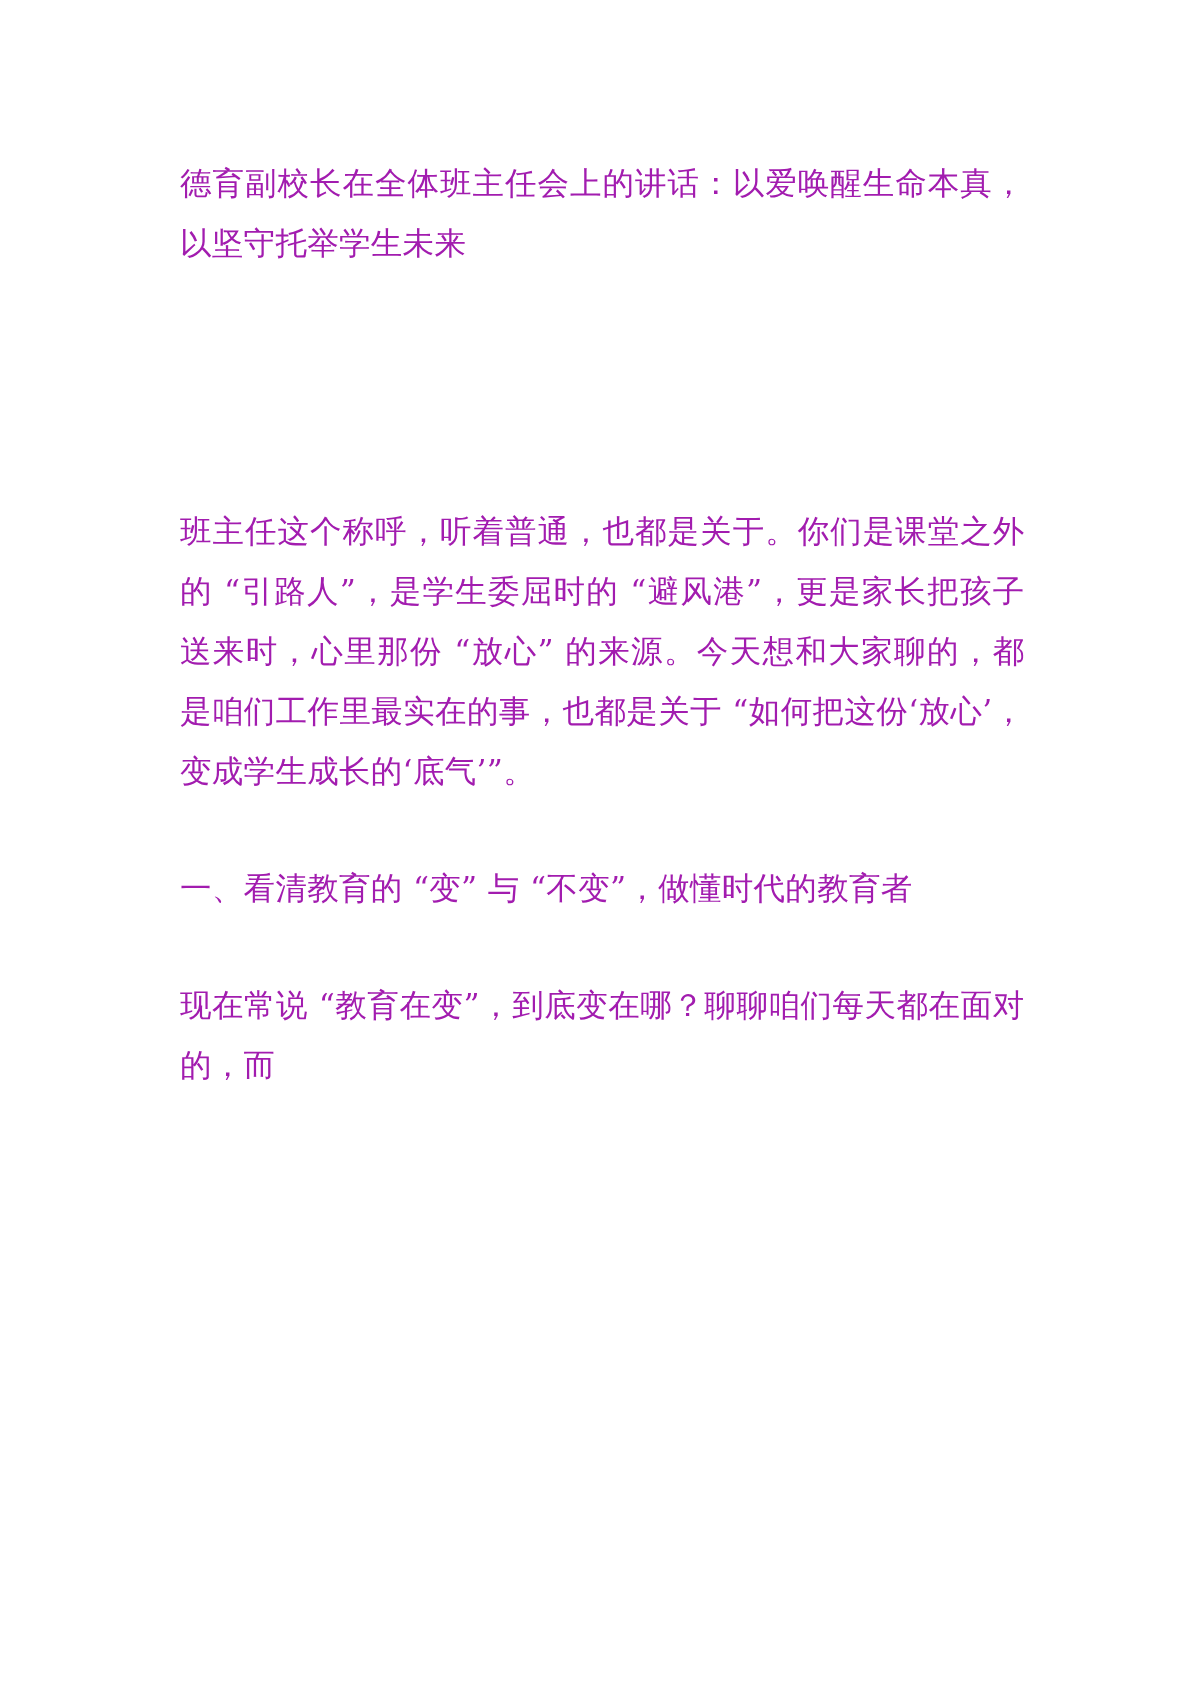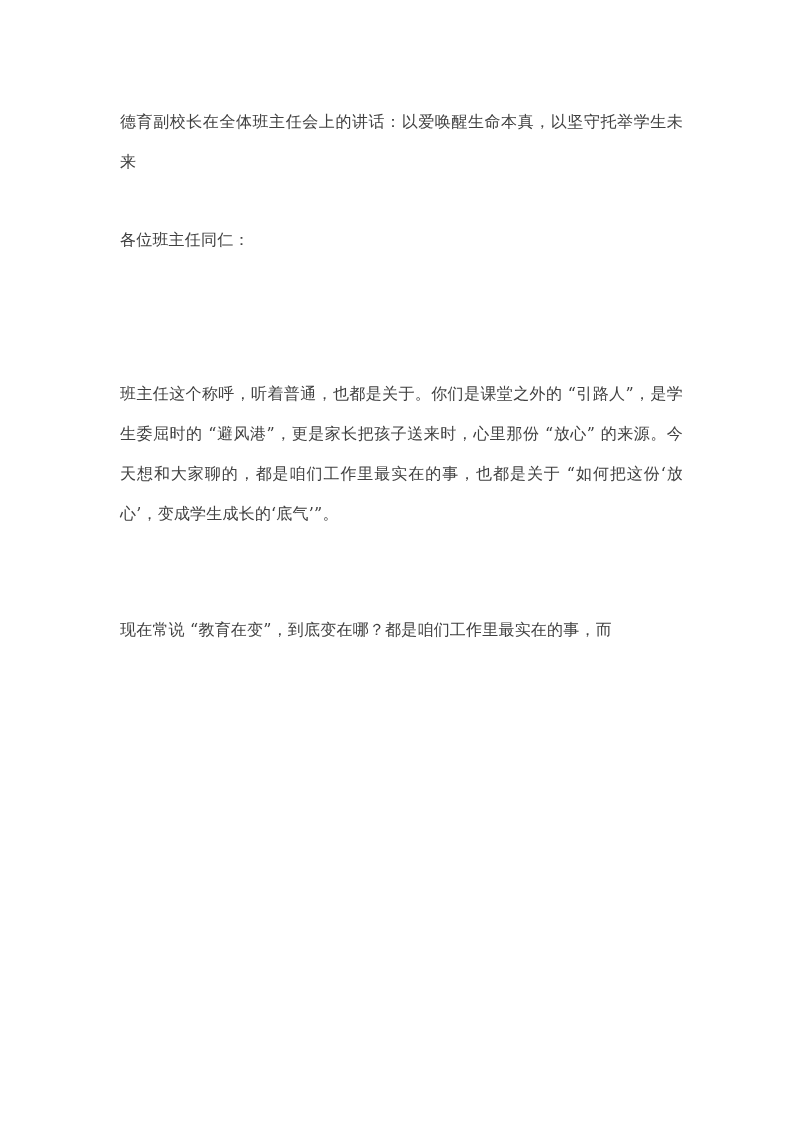--- a/index.html
+++ b/index.html
@@ -1,32 +1,32 @@
 <!DOCTYPE html>
 <html><head>
 <meta charset="utf-8">
 <style>
   html, body { margin: 0; padding: 0; background: #ffffff; }
   body { width: 793px; height: 1122px; position: relative; overflow: hidden; }
   .page {
     position: absolute; left: 120px; top: 102px; width: 563px;
     font-family: "DejaVu Serif", "Liberation Serif", serif;
-    font-size: 16px; line-height: 40px; color: #404040;
+    font-size: 21px; line-height: 40px; color: #a21caf;
     text-align: justify; letter-spacing: 0.2px;
   }
   .page p { margin: 0; }
   .gap { height: 38px; }
 </style>
 </head>
 <body>
 
 <div class="page">
   <p>德育副校长在全体班主任会上的讲话：以爱唤醒生命本真，以坚守托举学生未来</p>
   <div class="gap"></div>
-  <p>各位班主任同仁：</p>
   <div class="gap"></div>
   <div class="gap"></div>
   <div class="gap"></div>
   <p>班主任这个称呼，听着普通，也都是关于。你们是课堂之外的 “引路人”，是学生委屈时的 “避风港”，更是家长把孩子送来时，心里那份 “放心” 的来源。今天想和大家聊的，都是咱们工作里最实在的事，也都是关于 “如何把这份‘放心’，变成学生成长的‘底气’”。</p>
   <div class="gap"></div>
+  <p>一、看清教育的 “变” 与 “不变”，做懂时代的教育者</p>
   <div class="gap"></div>
-  <p>现在常说 “教育在变”，到底变在哪？都是咱们工作里最实在的事，而</p>
+  <p>现在常说 “教育在变”，到底变在哪？聊聊咱们每天都在面对的，而</p>
 </div>
 
 </body></html>

